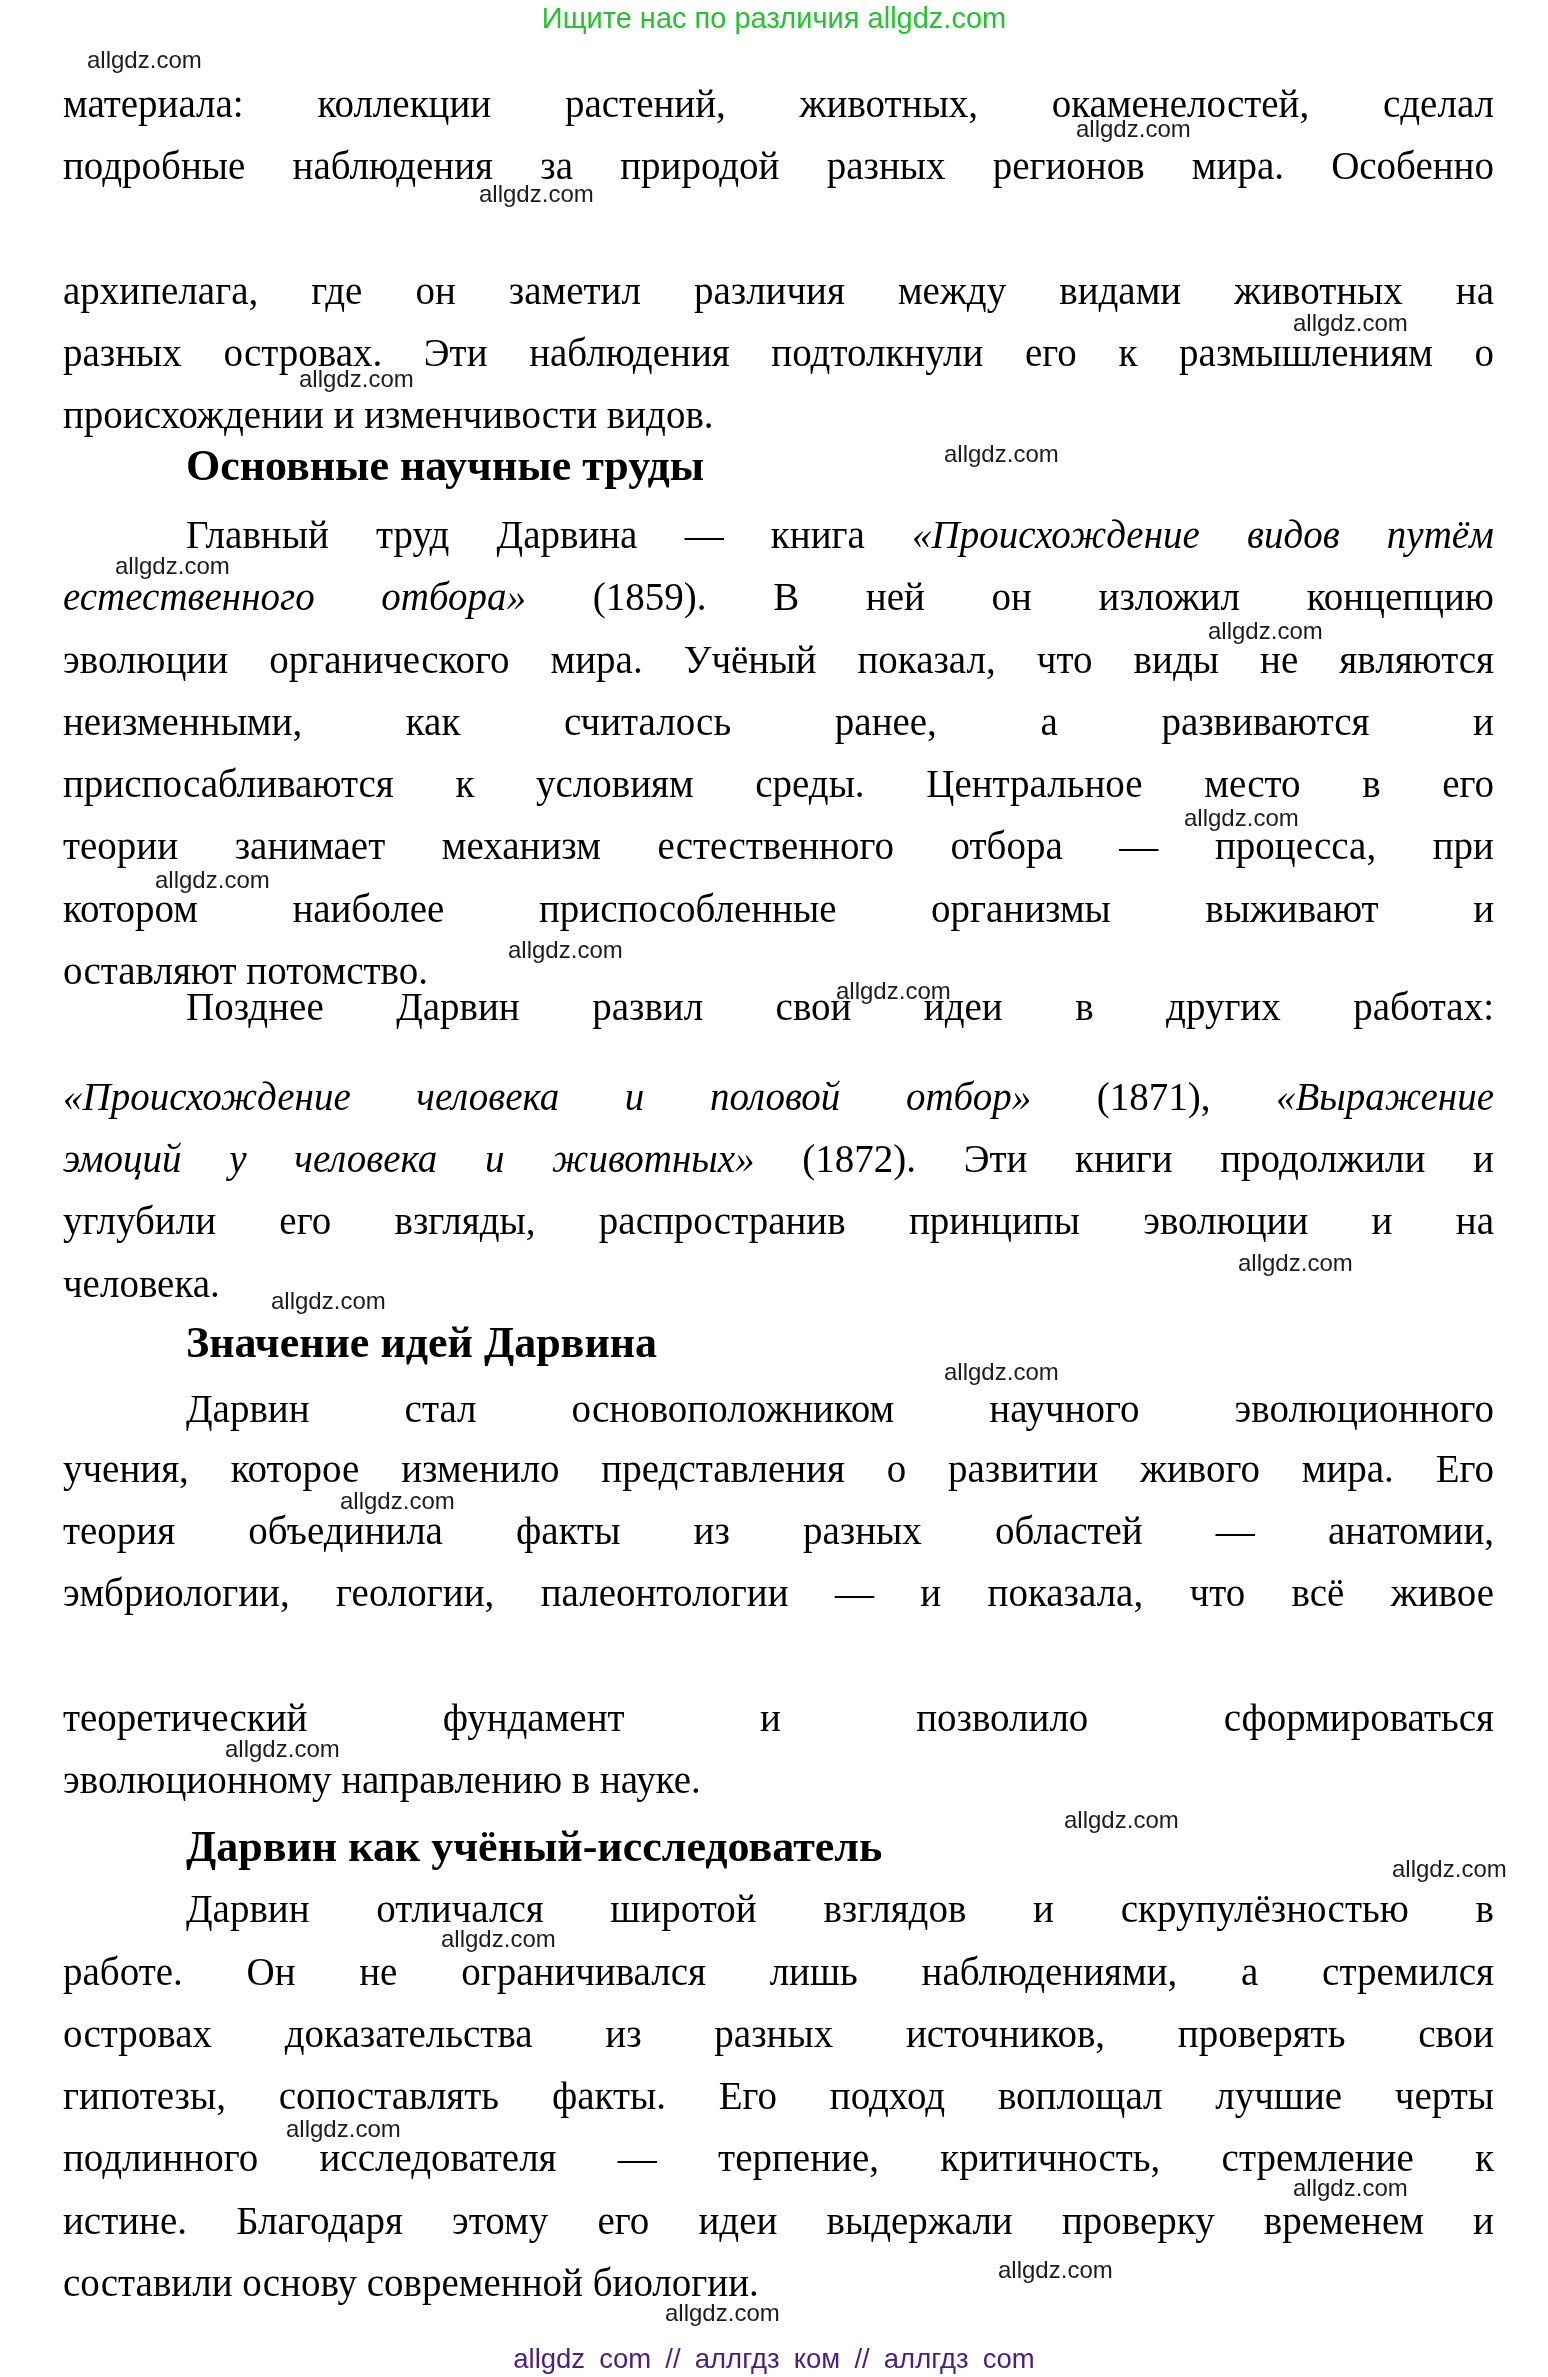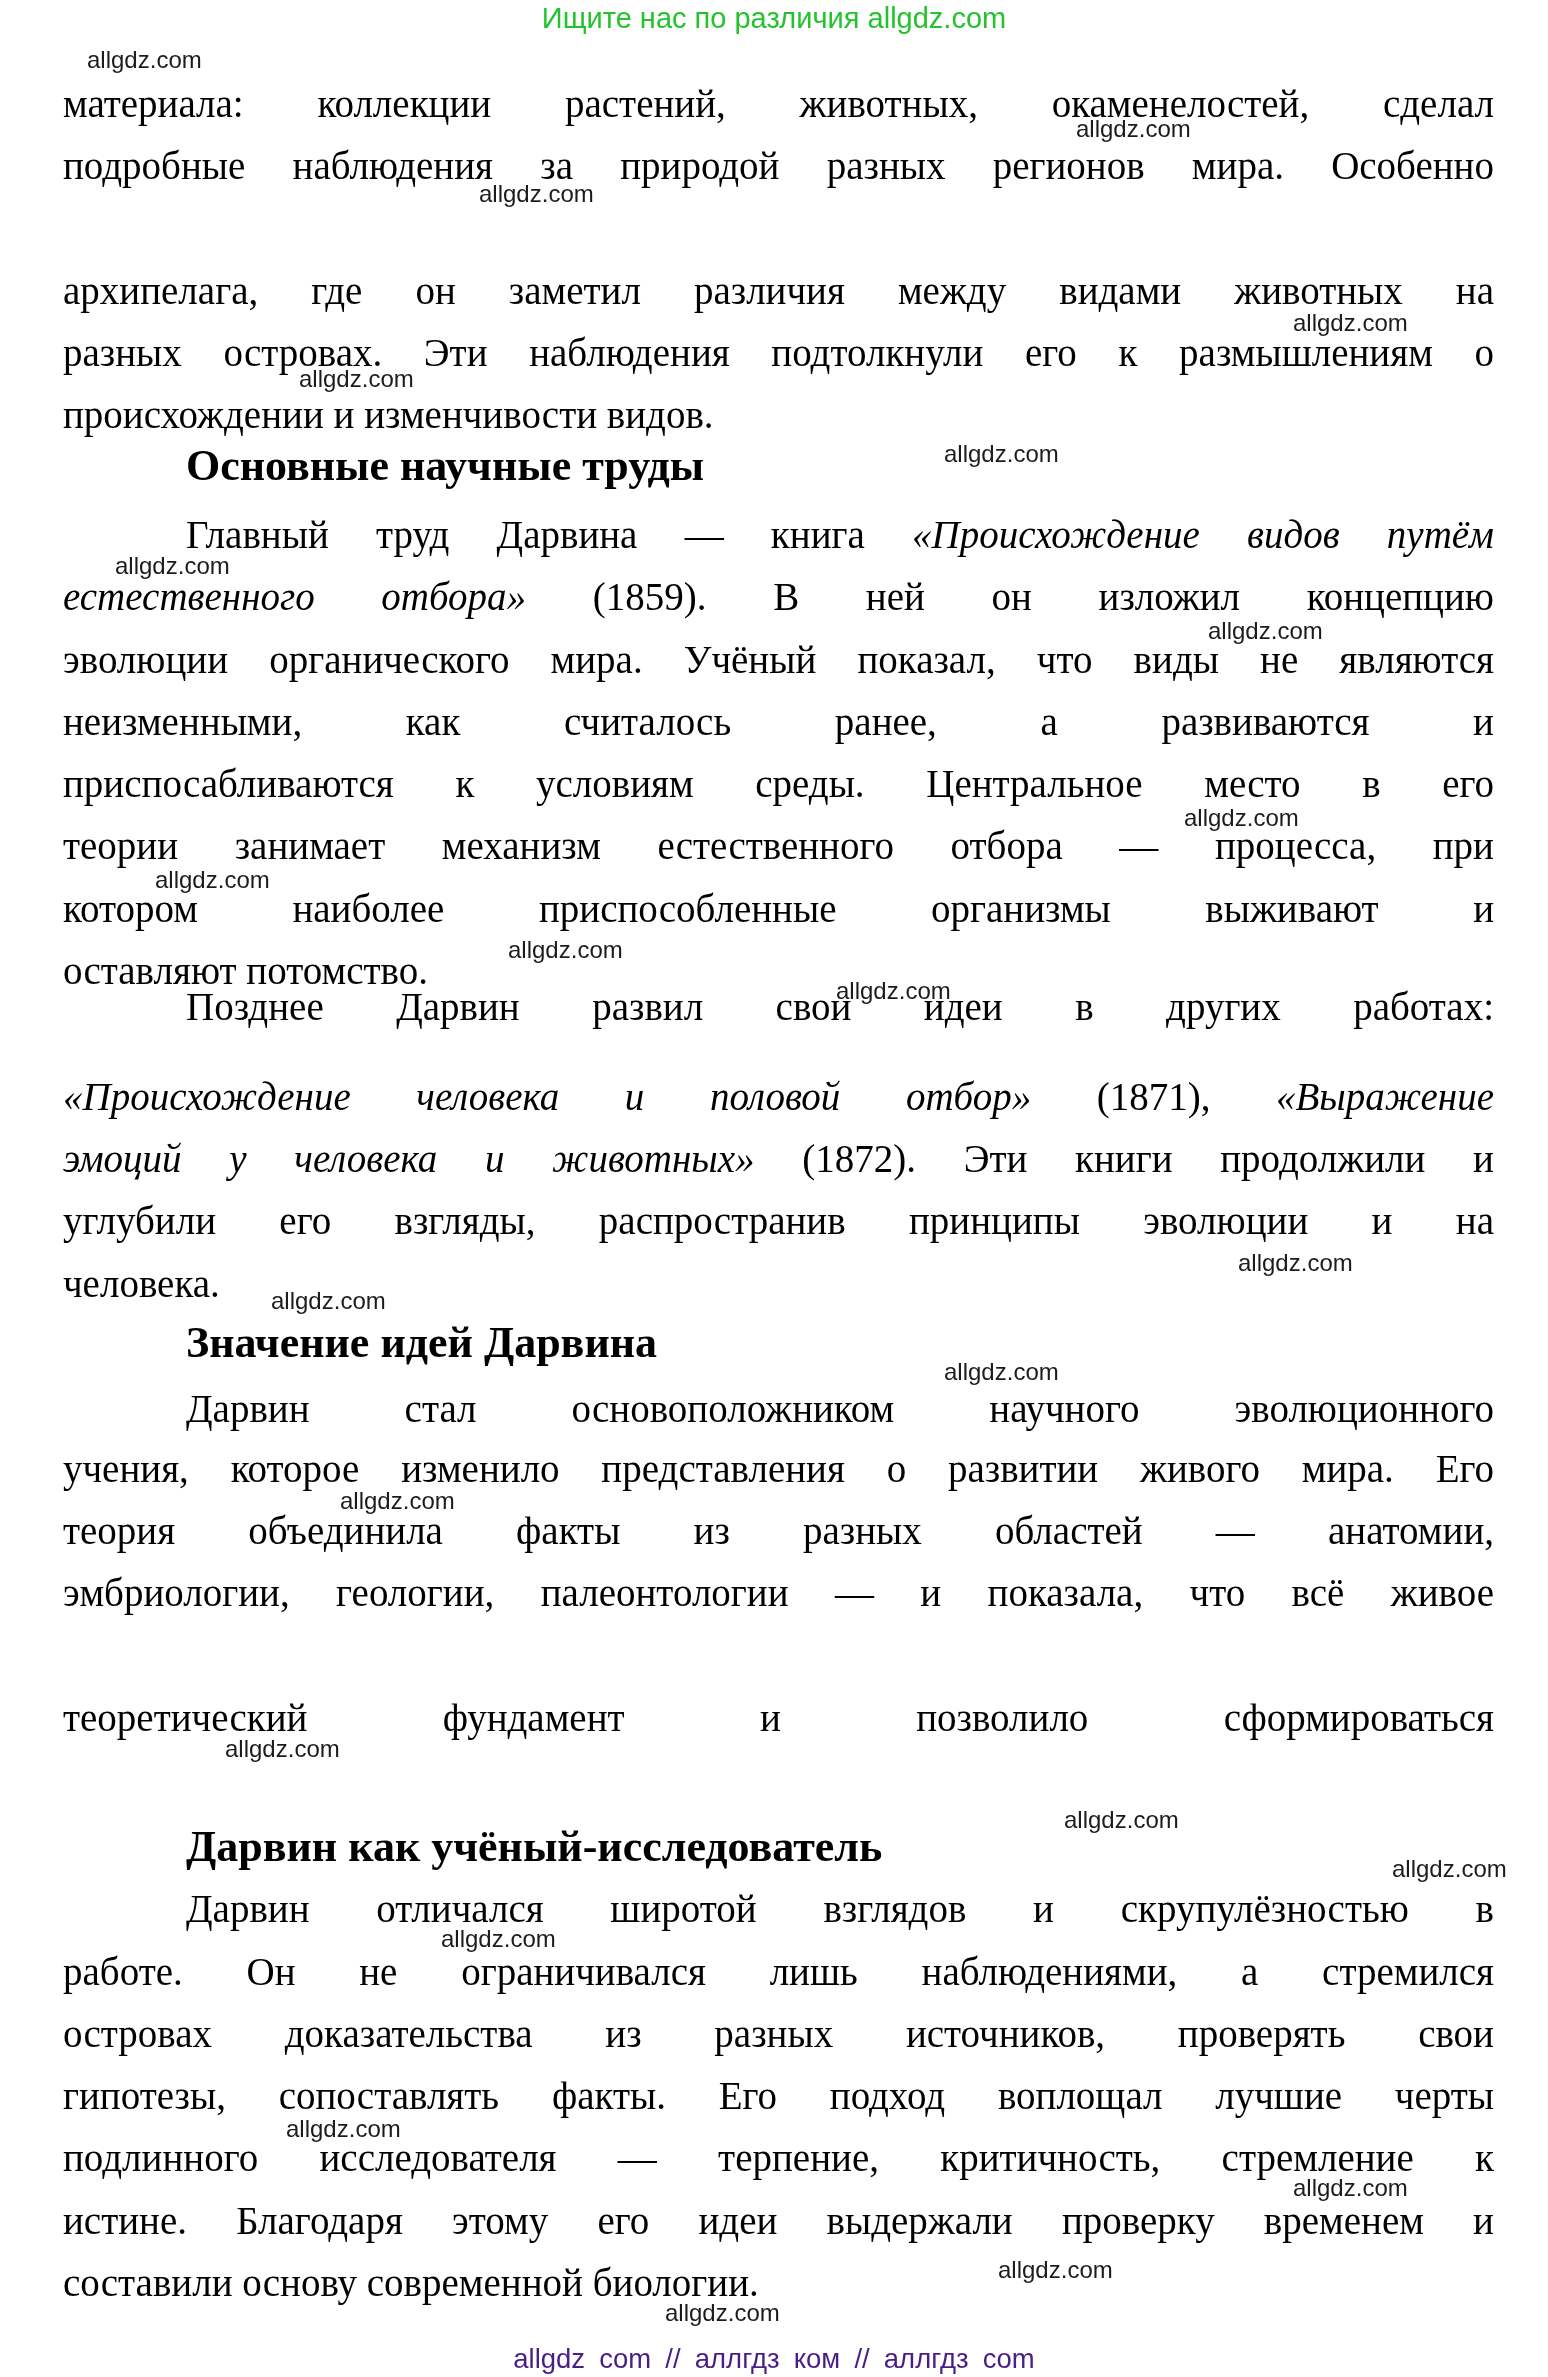--- a/index.html
+++ b/index.html
@@ -100,20 +100,21 @@
     <div class="tl" style="top: 1072px;"><span class="it">«Происхождение человека и половой отбор»</span><span> (1871), </span><span class="it">«Выражение</span></div>
     <div class="tl" style="top: 1134px;"><span class="it">эмоций у человека и животных»</span><span> (1872). Эти книги продолжили и</span></div>
     <div class="tl" style="top: 1196px;"><span>углубили его взгляды, распространив принципы эволюции и на</span></div>
     <div class="tl last" style="top: 1259px;"><span>человека.</span></div>
     <div class="hd" style="top: 1318px;">Значение идей Дарвина</div>
     <div class="tl indent" style="top: 1340px; margin-top: 44px;"><span>Дарвин стал основоположником научного эволюционного</span></div>
     <div class="tl" style="top: 1444px;"><span>учения, которое изменило представления о развитии живого мира. Его</span></div>
     <div class="tl" style="top: 1506px;"><span>теория объединила факты из разных областей — анатомии,</span></div>
     <div class="tl" style="top: 1568px;"><span>эмбриологии, геологии, палеонтологии — и показала, что всё живое</span></div>
     <div class="tl" style="top: 1693px;"><span>теоретический фундамент и позволило сформироваться</span></div>
+    <div class="tl last" style="top: 1755px;"><span>эволюционному направлению в науке.</span></div>
     <div class="hd" style="top: 1822px;">Дарвин как учёный-исследователь</div>
     <div class="tl indent" style="top: 1884px;"><span>Дарвин отличался широтой взглядов и скрупулёзностью в</span></div>
     <div class="tl" style="top: 1947px;"><span>работе. Он не ограничивался лишь наблюдениями, а стремился</span></div>
     <div class="tl" style="top: 2009px;"><span>островах доказательства из разных источников, проверять свои</span></div>
     <div class="tl" style="top: 2071px;"><span>гипотезы, сопоставлять факты. Его подход воплощал лучшие черты</span></div>
     <div class="tl" style="top: 2133px;"><span>подлинного исследователя — терпение, критичность, стремление к</span></div>
     <div class="tl" style="top: 2196px;"><span>истине. Благодаря этому его идеи выдержали проверку временем и</span></div>
     <div class="tl last" style="top: 2258px;"><span>составили основу современной биологии.</span></div>
   </div>
 

